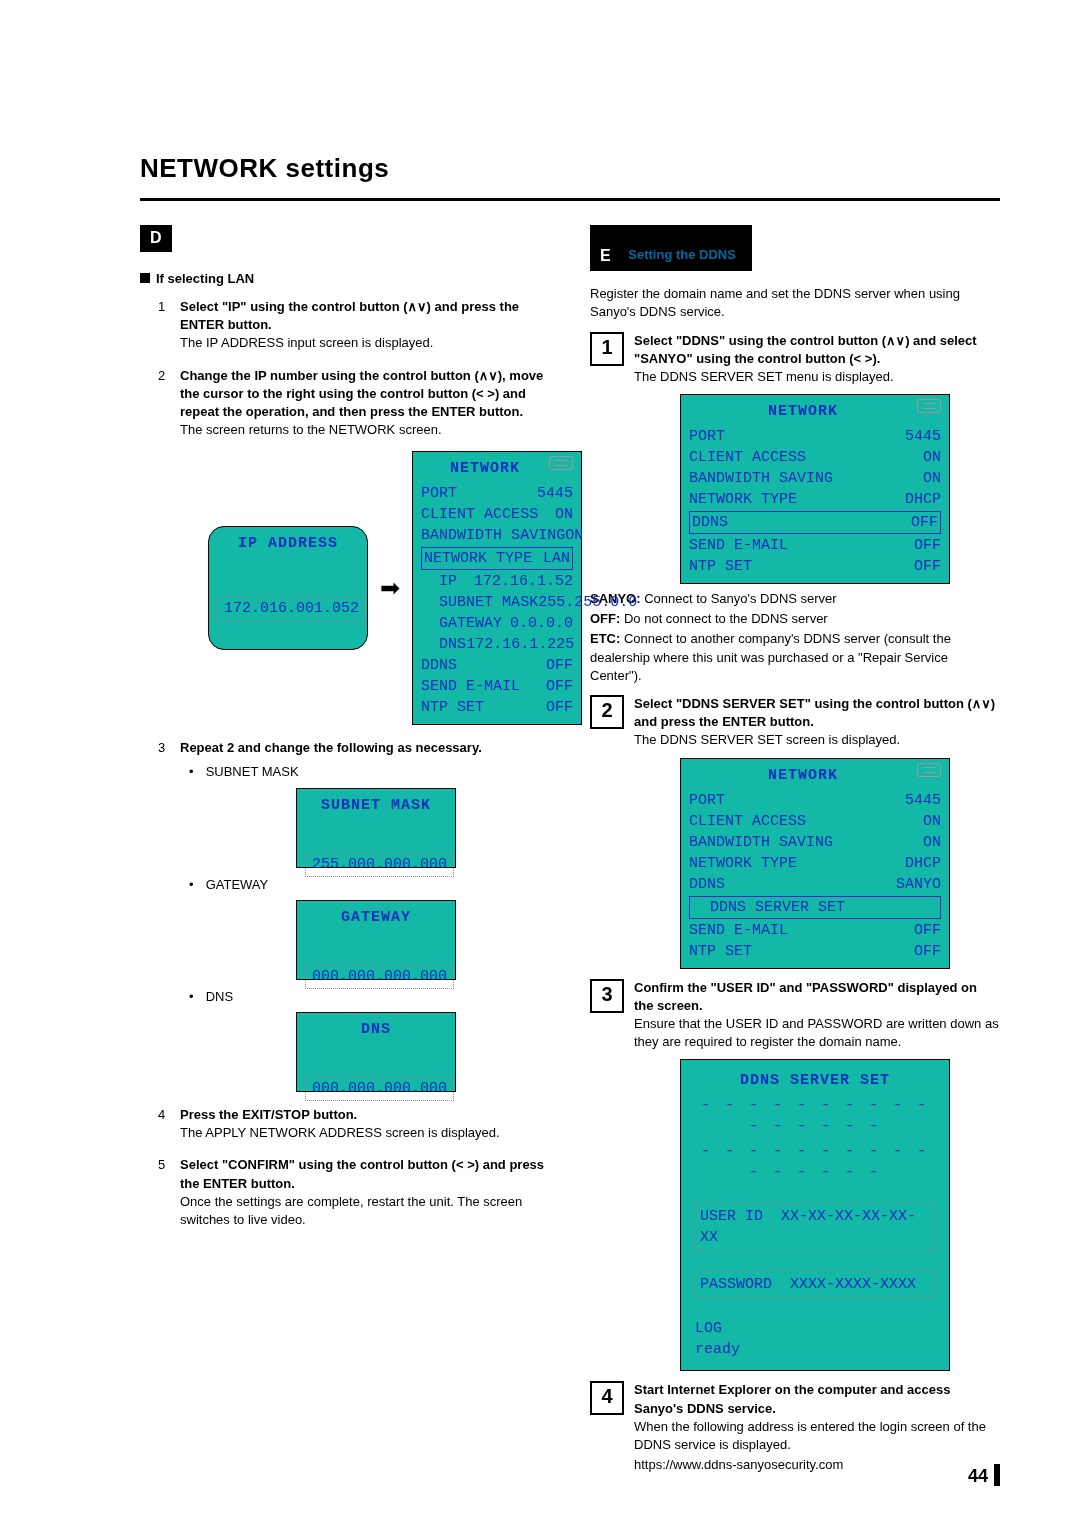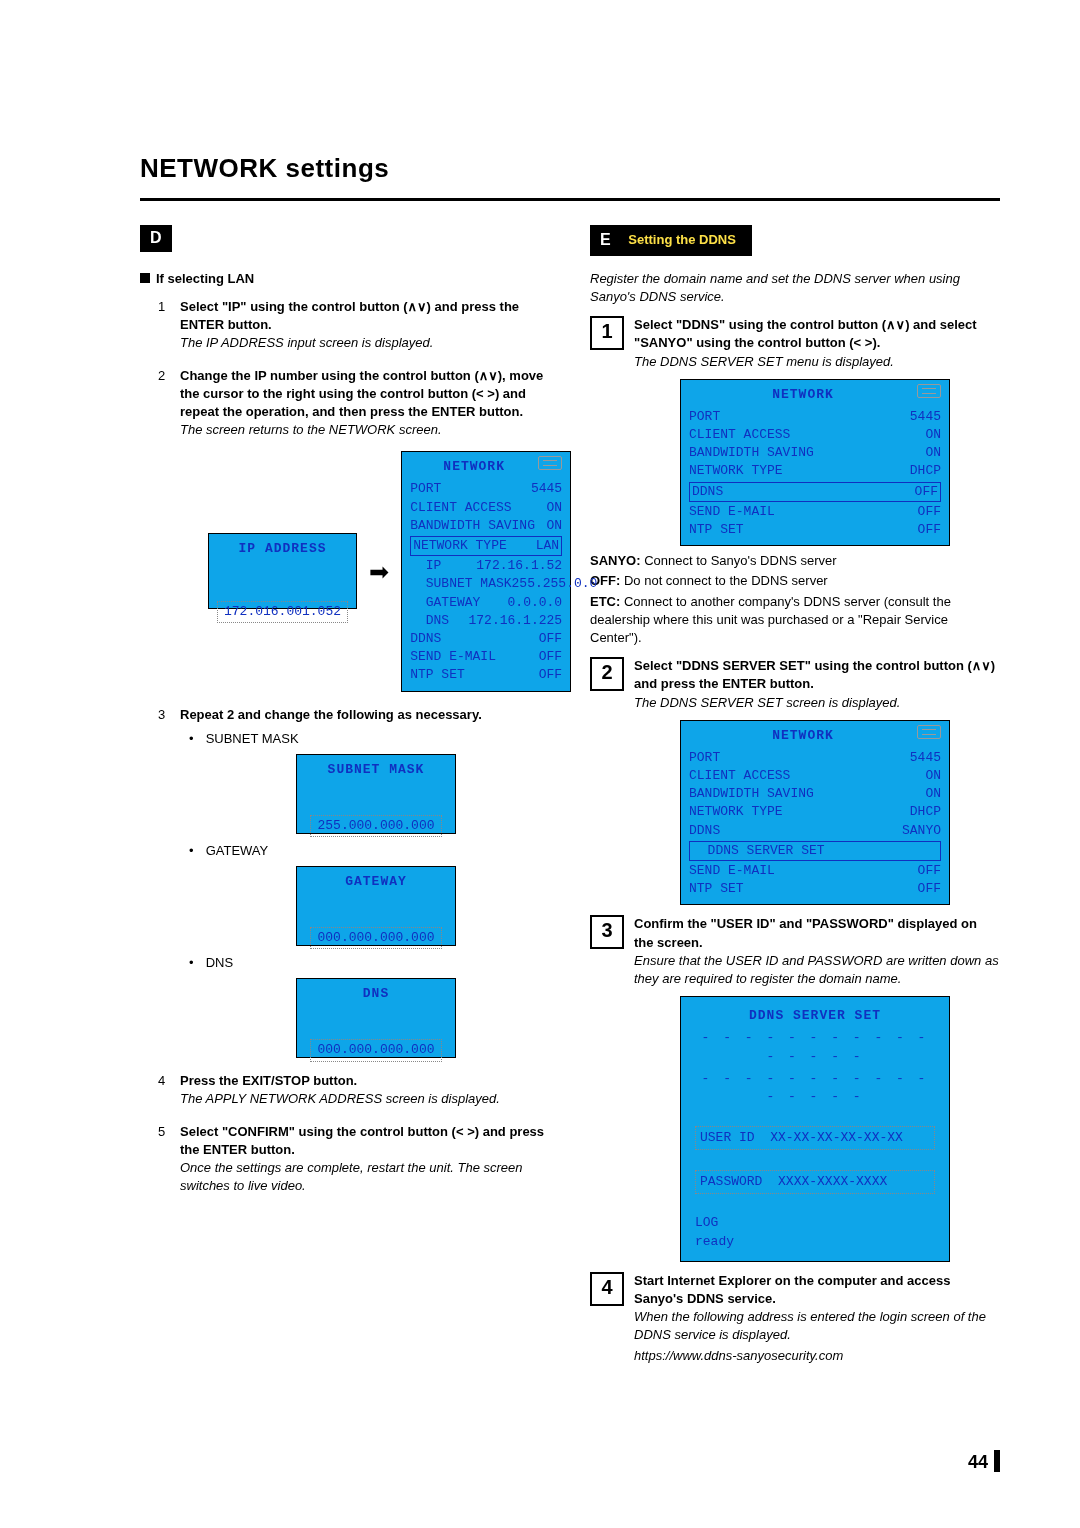--- a/index.html
+++ b/index.html
@@ -43,26 +43,27 @@
     background: #000;
     color: #fff;
     font-weight: bold;
     font-size: 16px;
     padding: 2px 10px;
     text-align: center;
     vertical-align: middle;
   }
   .section-title-inline {
     display: inline-block;
-    color: #fde047;
+    color: #0369a1;
     background: #000;
     font-size: 13px;
     font-weight: bold;
     padding: 3px 8px 3px 8px;
     margin-left: 0;
+    margin-top: 16px;
   }
   .e-wrap {
     display: inline-block;
     background: #000;
     padding: 2px 8px 2px 0;
   }
   .e-wrap .letter-box { padding-right: 6px; }
   .sq {
     display: inline-block;
     width: 10px;
@@ -102,24 +103,24 @@
     display: inline-block;
     width: 1em;
     margin-left: -1em;
   }
   .bullet-list > li {
     margin-bottom: 8px;
   }
 
   
   .screen {
-    background: #0ea5e9;
+    background: #14b8a6;
     border: 1px solid #000;
     font-family: "Courier New", monospace;
-    font-size: 13px;
+    font-size: 15px;
     color: #1030c0;
     box-sizing: border-box;
     padding: 6px 8px;
   }
   .screen.small { width: 160px; }
   .screen.big { width: 270px; }
   .screen .hdr {
     color: #1030c0;
     font-weight: bold;
     text-align: center;
@@ -216,21 +217,20 @@
     flex: 1;
   }
   .step .step-body .lead {
     font-weight: bold;
   }
   .step-follow {
     margin-left: 40px;
   }
   .explain {
     margin: 0 0 2px 0;
-    font-style: italic;
   }
   dl.def {
     margin: 6px 0 4px 0;
   }
   dl.def dt {
     display: inline;
     font-weight: bold;
   }
   dl.def dd {
     display: inline;
@@ -283,21 +283,21 @@
           <span class="num">1</span>
           <span class="bold">Select "IP" using the control button (∧∨) and press the ENTER button.</span>
           <div class="explain">The IP ADDRESS input screen is displayed.</div>
         </li>
         <li>
           <span class="num">2</span>
           <span class="bold">Change the IP number using the control button (∧∨), move the cursor to the right using the control button (&lt; &gt;) and repeat the operation, and then press the ENTER button.</span>
           <div class="explain">The screen returns to the NETWORK screen.</div>
 
           <div class="two-screens">
-            <div class="screen small" style="height:76px;">
+            <div class="screen small" style="height:124px;border-radius:16px;">
               <div class="hdr" style="text-align:center;">IP ADDRESS</div>
               <div style="text-align:center;margin-top:24px;">
                 <span class="center-val">172.016.001.052</span>
               </div>
             </div>
             <span class="arrow-right">➡</span>
             <div class="screen small" style="width:170px;">
               <div style="position:relative;">
                 <span class="screen-icon"></span>
                 <div class="hdr">NETWORK</div>

